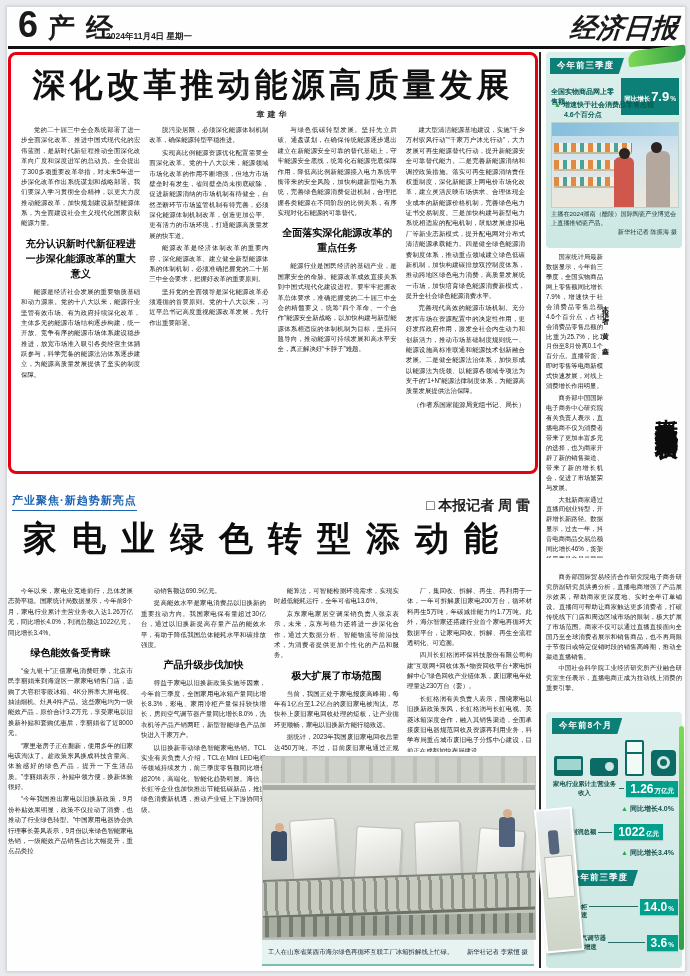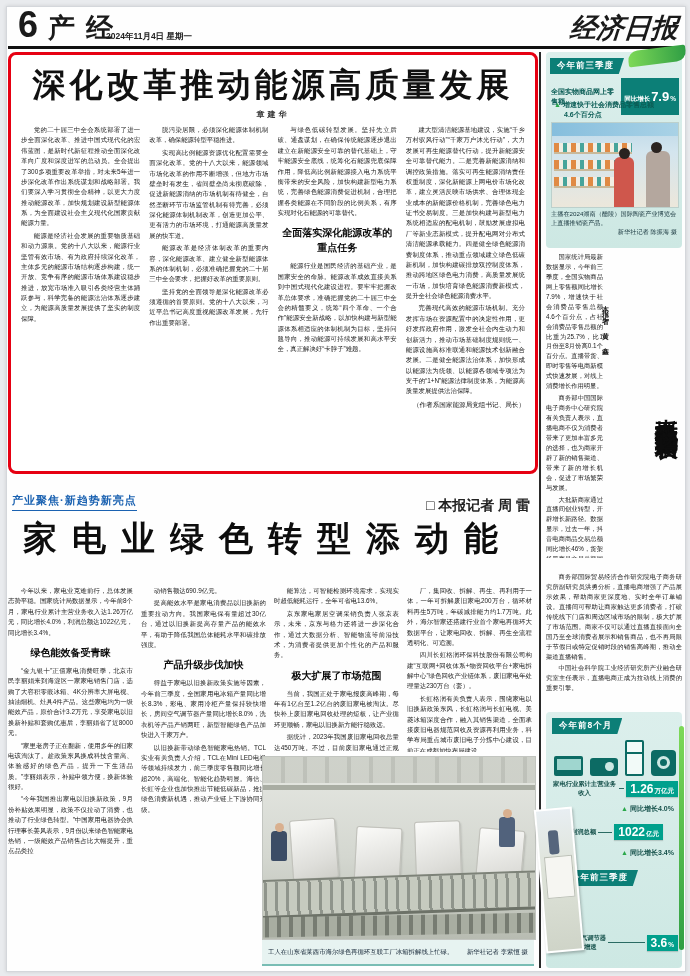--- a/index.html
+++ b/index.html
@@ -109,20 +109,21 @@
 <div class="abs dateline">2024年11月4日 星期一</div>
 <div class="abs masthead">经济日报</div>
 <div class="abs toprule"></div>
 
 <div class="abs redbox">
   <div class="e-headline">深化改革推动能源高质量发展</div>
   <div class="e-author">章建华</div>
   <div class="e-cols">
     <div class="ncol">
         <p class="bp">党的二十届三中全会系统部署了进一步全面深化改革、推进中国式现代化的宏伟蓝图，是新时代新征程推动全面深化改革向广度和深度进军的总动员。全会提出了300多项重要改革举措，对未来5年进一步深化改革作出系统谋划和战略部署。我们要深入学习贯彻全会精神，以更大力度推动能源改革，加快规划建设新型能源体系，为全面建设社会主义现代化国家贡献能源力量。</p>
+        <div class="sub">充分认识新时代新征程进一步深化能源改革的重大意义</div>
         <p class="bp">能源是经济社会发展的重要物质基础和动力源泉。党的十八大以来，能源行业坚管有效市场、有为政府持续深化改革，主体多元的能源市场结构逐步构建，统一开放、竞争有序的能源市场体系建设稳步推进，放宽市场准入吸引各类经营主体踊跃参与，科学完备的能源法治体系逐步建立，为能源高质量发展提供了坚实的制度保障。</p>
       </div>
     <div class="ncol">
         <p class="bp">脱污染居限，必须深化能源体制机制改革，确保能源转型平稳推进。</p>
         <p class="bp">实现高比例能源资源优化配置需要全面深化改革。党的十八大以来，能源领域市场化改革的作用不断增强，但地方市场壁垒时有发生，省间壁垒尚未彻底破除，促进新能源消纳的市场机制有待健全，自然垄断环节市场监管机制有待完善，必须深化能源体制机制改革，创造更加公平、更有活力的市场环境，打通能源高质量发展的快车道。</p>
         <p class="bp">能源改革是经济体制改革的重要内容，深化能源改革、建立健全新型能源体系的体制机制，必须准确把握党的二十届三中全会要求，把握好改革的重要原则。</p>
         <p class="bp">坚持党的全面领导是深化能源改革必须遵循的首要原则。党的十八大以来，习近平总书记高度重视能源改革发展，先行作出重要部署。</p>
       </div>
     <div class="ncol">
         <p class="bp">与绿色低碳转型发展。坚持先立后破、通盘谋划，在确保传统能源逐步退出建立在新能源安全可靠的替代基础上，守牢能源安全底线，统筹化石能源兜底保障作用，降低高比例新能源接入电力系统平衡带来的安全风险，加快构建新型电力系统，完善绿色能源消费促进机制，合理把握各类能源在不同阶段的比例关系，有序实现对化石能源的可靠替代。</p>
@@ -251,20 +252,30 @@
     <span class="dash"></span>
     <span class="valbox">
         <span class="big">1022</span>
         <span class="unit">亿元</span>
       </span>
   </div>
   <div class="deltatxt" style="right:8px;top:136px;"><span class="delta-ico"></span><span>同比增长3.4%</span></div>
 
   <div class="tab" style="left:18px;top:158px;">今年前三季度</div>
 
+  <div class="statrow" style="left:16px;top:182px;width:116px;">
+    <span class="statlabel">彩电、
+家用冷柜
+产量增速</span>
+    <span class="dash"></span>
+    <span class="valbox">
+        <span class="big">14.0</span>
+        <span class="unit">%</span>
+      </span>
+  </div>
 
   <div class="statrow" style="left:16px;top:222px;width:116px;">
     <span class="statlabel">房间空气调节器
 产量增速</span>
     <span class="dash"></span>
     <span class="valbox">
         <span class="big">3.6</span>
         <span class="unit">%</span>
       </span>
   </div>

